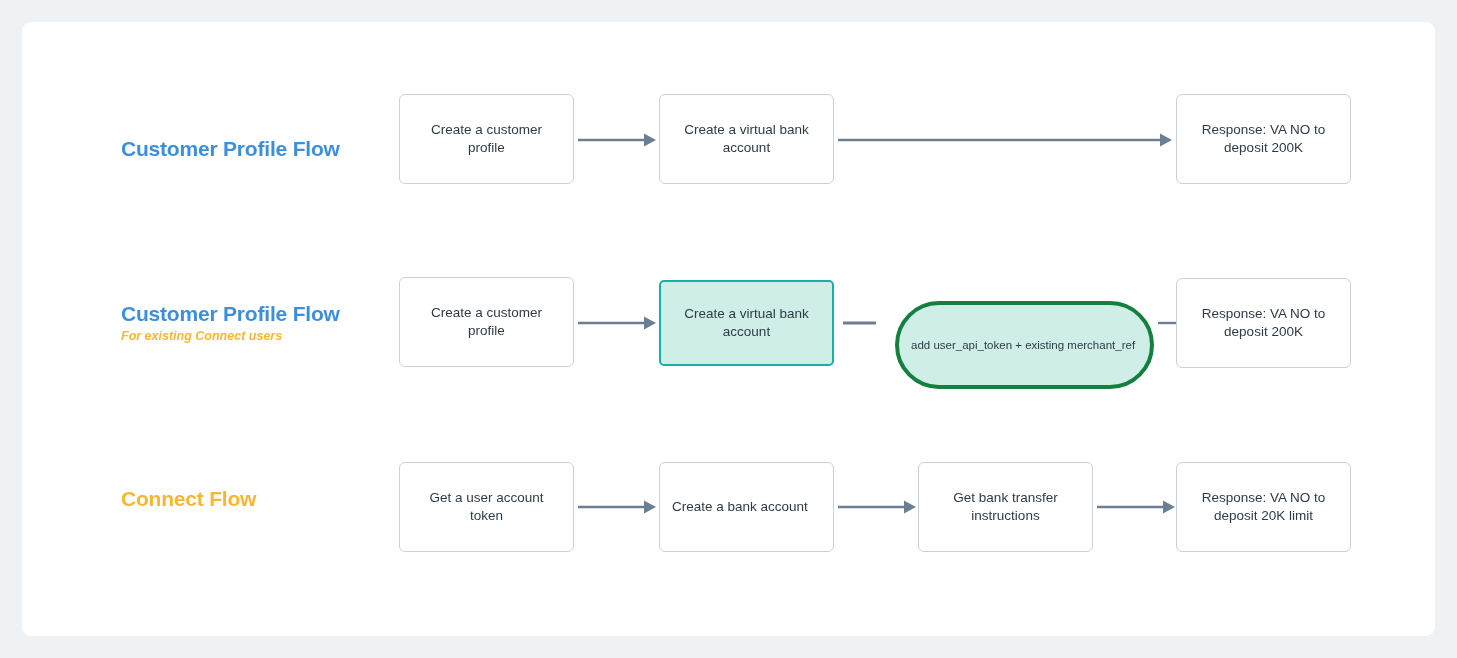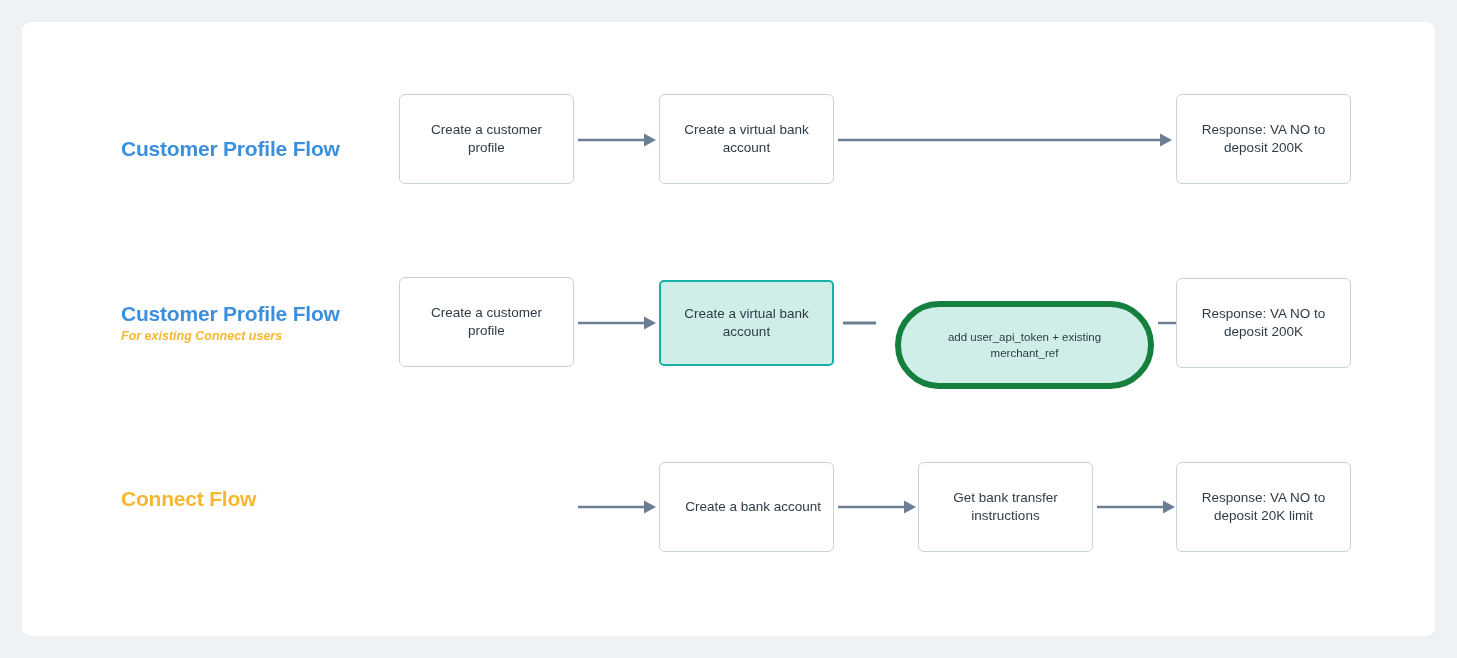--- a/index.html
+++ b/index.html
@@ -45,37 +45,37 @@
     margin-top: 1px;
     white-space: nowrap;
   }
 
   
   .node {
     position: absolute;
     box-sizing: border-box;
     display: flex;
     align-items: center;
-    justify-content: flex-end;
+    justify-content: flex-start;
     text-align: center;
     border: 1px solid #c7d2dd;
     border-radius: 6px;
     background: #ffffff;
     color: #2e3b47;
     font-size: 13.5px;
     line-height: 18px;
     padding: 4px 12px;
   }
   .node.teal {
     border: 2px solid #17b0a4;
     background: #cfeee8;
     border-radius: 5px;
   }
   .node.pill {
-    border: 6px solid #15803d;
+    border: 4px solid #15803d;
     background: #cfeee8;
     border-radius: 48px;
     font-size: 11.5px;
     line-height: 16px;
   }
   .node span { display: block; }
 
   
   .conn {
     position: absolute;
@@ -168,20 +168,23 @@
 
   <div class="node" style="left:1154px; top:256px; width:175px; height:90px;">
     <span>Response: VA NO to deposit 200K</span>
   </div>
 
 
   <div class="row-label" style="top:464px;">
     <div class="row-title" style="color:#f7b731;">Connect Flow</div>
   </div>
 
+  <div class="node" style="left:377px; top:440px; width:175px; height:90px;">
+    <span>Get a user account token</span>
+  </div>
 
   <div class="conn" style="left:556px; top:475px; width:80px;">
     <svg width="80" height="20" viewBox="0 0 80 20">
       <line x1="0" y1="10" x2="66" y2="10" stroke="#6b7f94" stroke-width="2.4"></line>
       <polygon points="66,3.5 78,10 66,16.5" fill="#6b7f94"></polygon>
     </svg>
   </div>
 
   <div class="node" style="left:637px; top:440px; width:175px; height:90px;">
     <span>Create a bank account</span>

